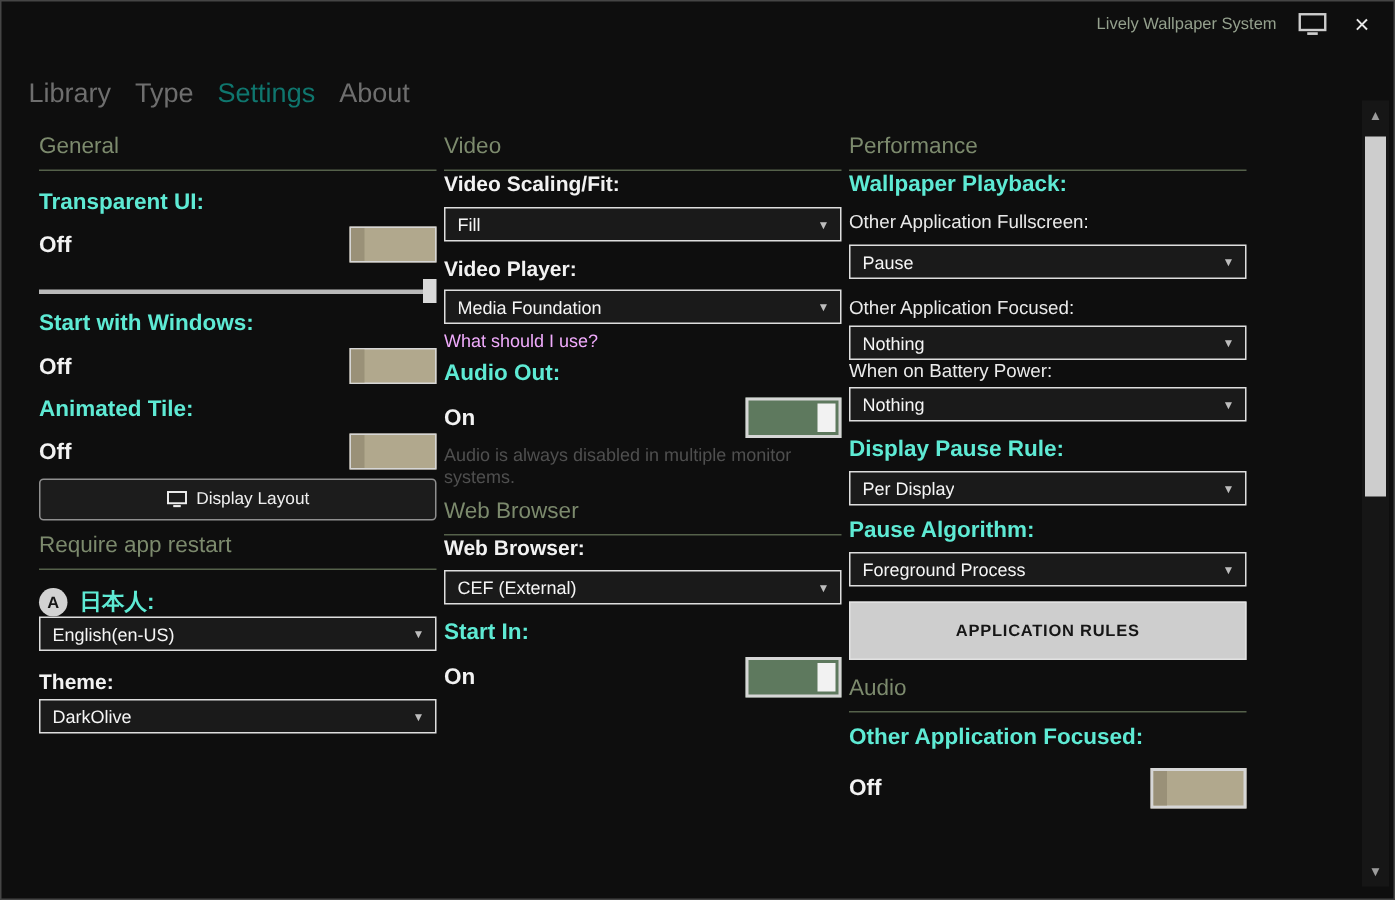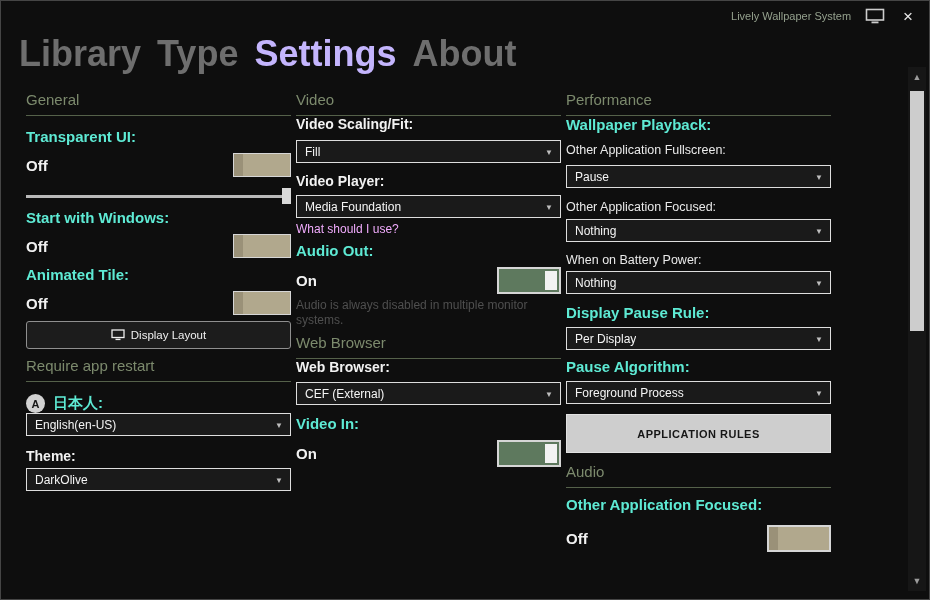--- a/index.html
+++ b/index.html
@@ -10,22 +10,22 @@
 
   
   .titlebar { height:30px; display:flex; align-items:center; justify-content:flex-end;
               gap:14px; padding:0 12px; }
   .title-text { color:#94a08d; font-size:11px;margin-left:21px; }
   .tb-monitor { display:flex; align-items:center; }
   .close-btn { color:#e8e8e8; font-size:17px; line-height:1; cursor:pointer; padding:0 4px; }
 
   
   .nav { display:flex; gap:16px; padding:2px 0 6px 18px; align-items:baseline; }
-  .tab { font-size:36px; color:#6e6e6e; cursor:pointer;font-weight:bold; }
-  .tab.active { color:#c4b5fd; }
+  .tab { font-size:18px; color:#6e6e6e; cursor:pointer; }
+  .tab.active { color:#0f766e;margin-top:19px; }
 
   
   .content { display:flex; gap:5px; padding:10px 0 0 25px; }
   .col { width:265px; flex:0 0 265px; }
 
   .section-header { font-size:15px; color:#7c8a6d; padding-bottom:7px;
                     border-bottom:1px solid #55614a; }
   .lbl { font-size:15px; font-weight:bold; color:#5eead4; }
   .lbl-md { font-size:14px; font-weight:bold; color:#f2f2f2; }
   .lbl-sm { font-size:12.5px; color:#eaeaea; }
@@ -71,21 +71,21 @@
                justify-content:center; }
 
   
   .scrollbar { position:absolute; right:3px; top:66px; bottom:8px; width:18px; background:#161616; }
   .scroll-arrow { position:absolute; left:0; right:0; height:16px; color:#9c9c9c; font-size:9px;
                   display:flex; align-items:center; justify-content:center; cursor:pointer; }
   .scroll-arrow.up { top:2px; }
   .scroll-arrow.down { bottom:2px; }
   .scroll-thumb { position:absolute; left:2px; right:2px; top:24px; height:240px;
                   background:#cdcdcd; cursor:grab; }.mt4{margin-top:4px}.mt5{margin-top:5px}.mt6{margin-top:6px}
-  .mt7{margin-top:7px}.mt8{margin-top:8px}.mt10{margin-top:10px}.mt11{margin-top:11px}
+  .mt7{margin-top:7px}.mt8{margin-top:8px}.mt10{margin-top:10px}.mt11{}
   .mt12{margin-top:12px}.mt14{}
 </style>
 </head>
 <body>
 
 <div class="window">
 
   <div class="titlebar">
     <span class="title-text">Lively Wallpaper System</span>
     <span class="tb-monitor">
@@ -193,21 +193,21 @@
       <div class="note mt4">Audio is always disabled in multiple monitor systems.</div>
 
       <div class="section-header mt6">Web Browser</div>
 
       <div class="lbl-md mt14">Web Browser:</div>
       <div class="dropdown mt7">
         <span class="dd-value">CEF (External)</span>
         <span class="caret">▼</span>
       </div>
 
-      <div class="lbl mt10">Video In:</div>
+      <div class="lbl mt10">Start In:</div>
       <div class="toggle-row mt8">
         <span class="state">On</span>
         <span class="toggle on lg">
             <span class="knob"></span>
           </span>
       </div>
     </div>
 
     <div class="col">
       <div class="section-header">Performance</div>

